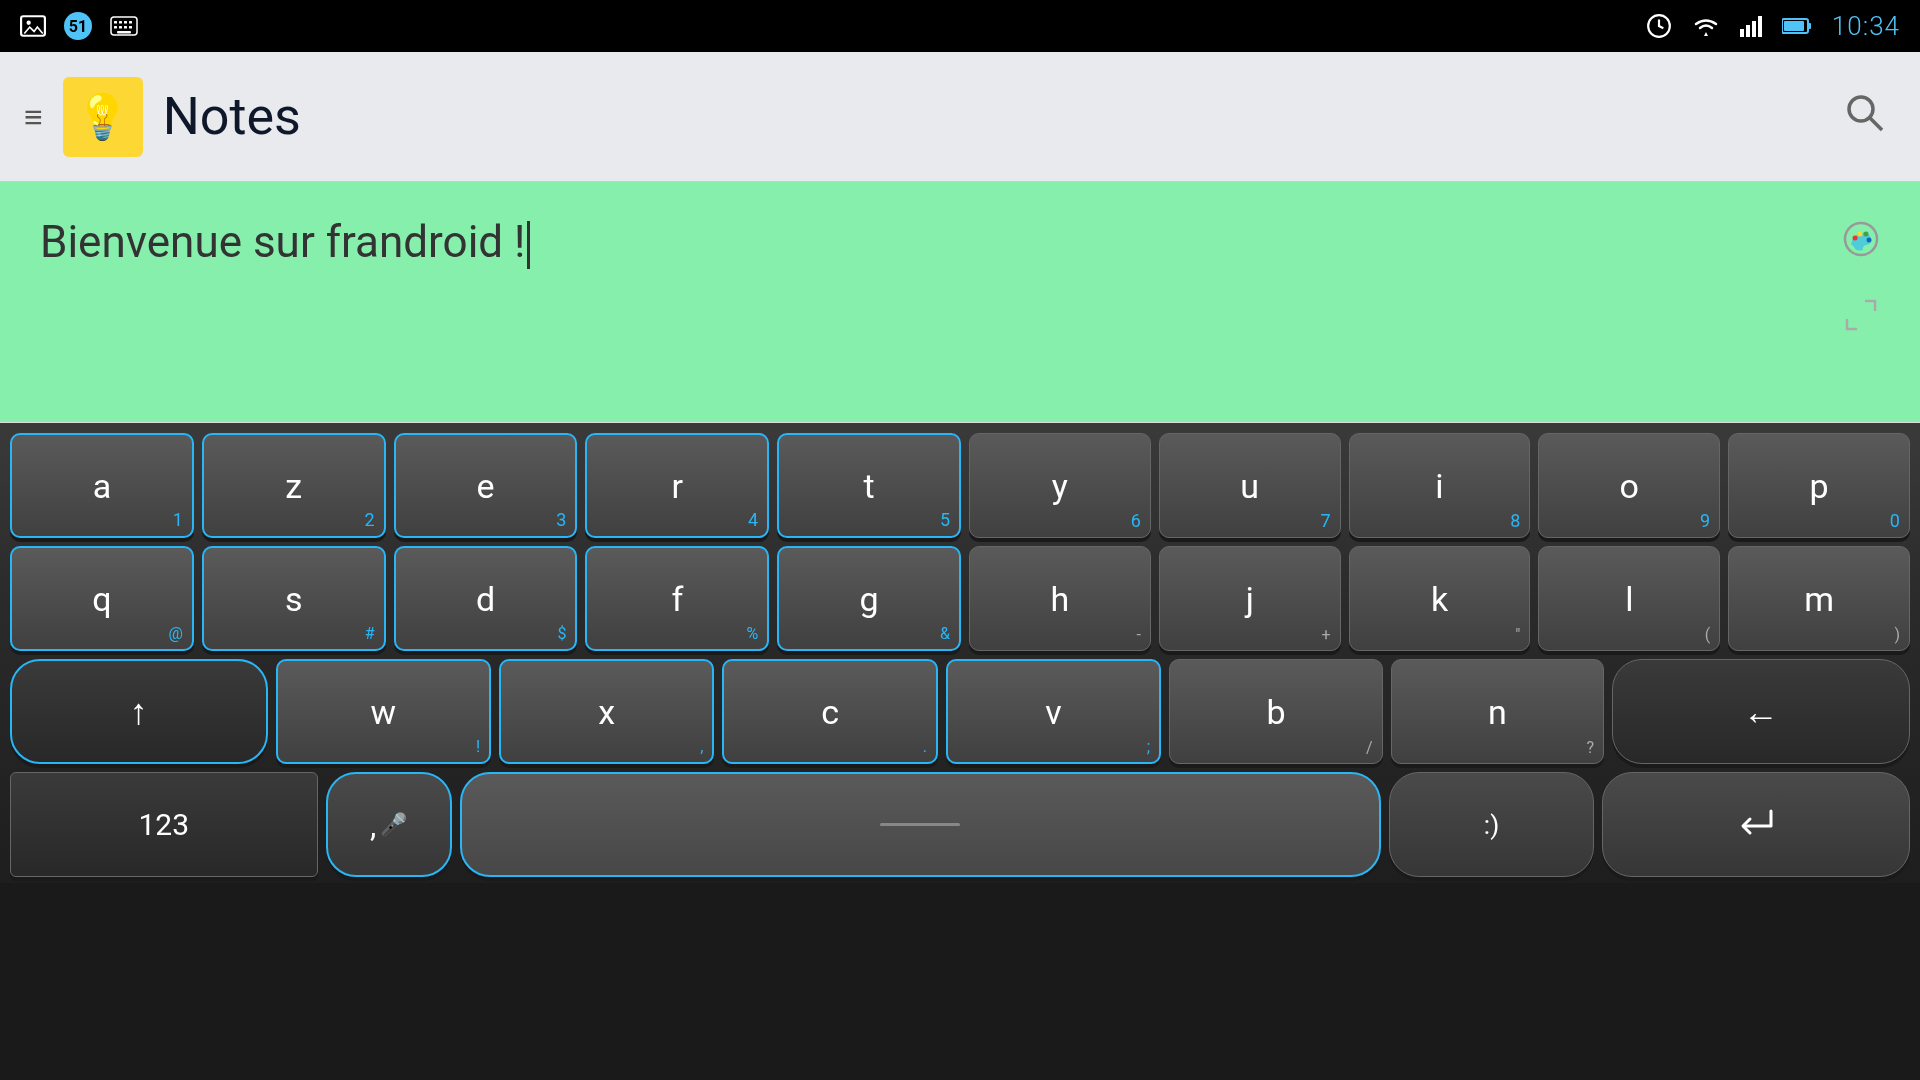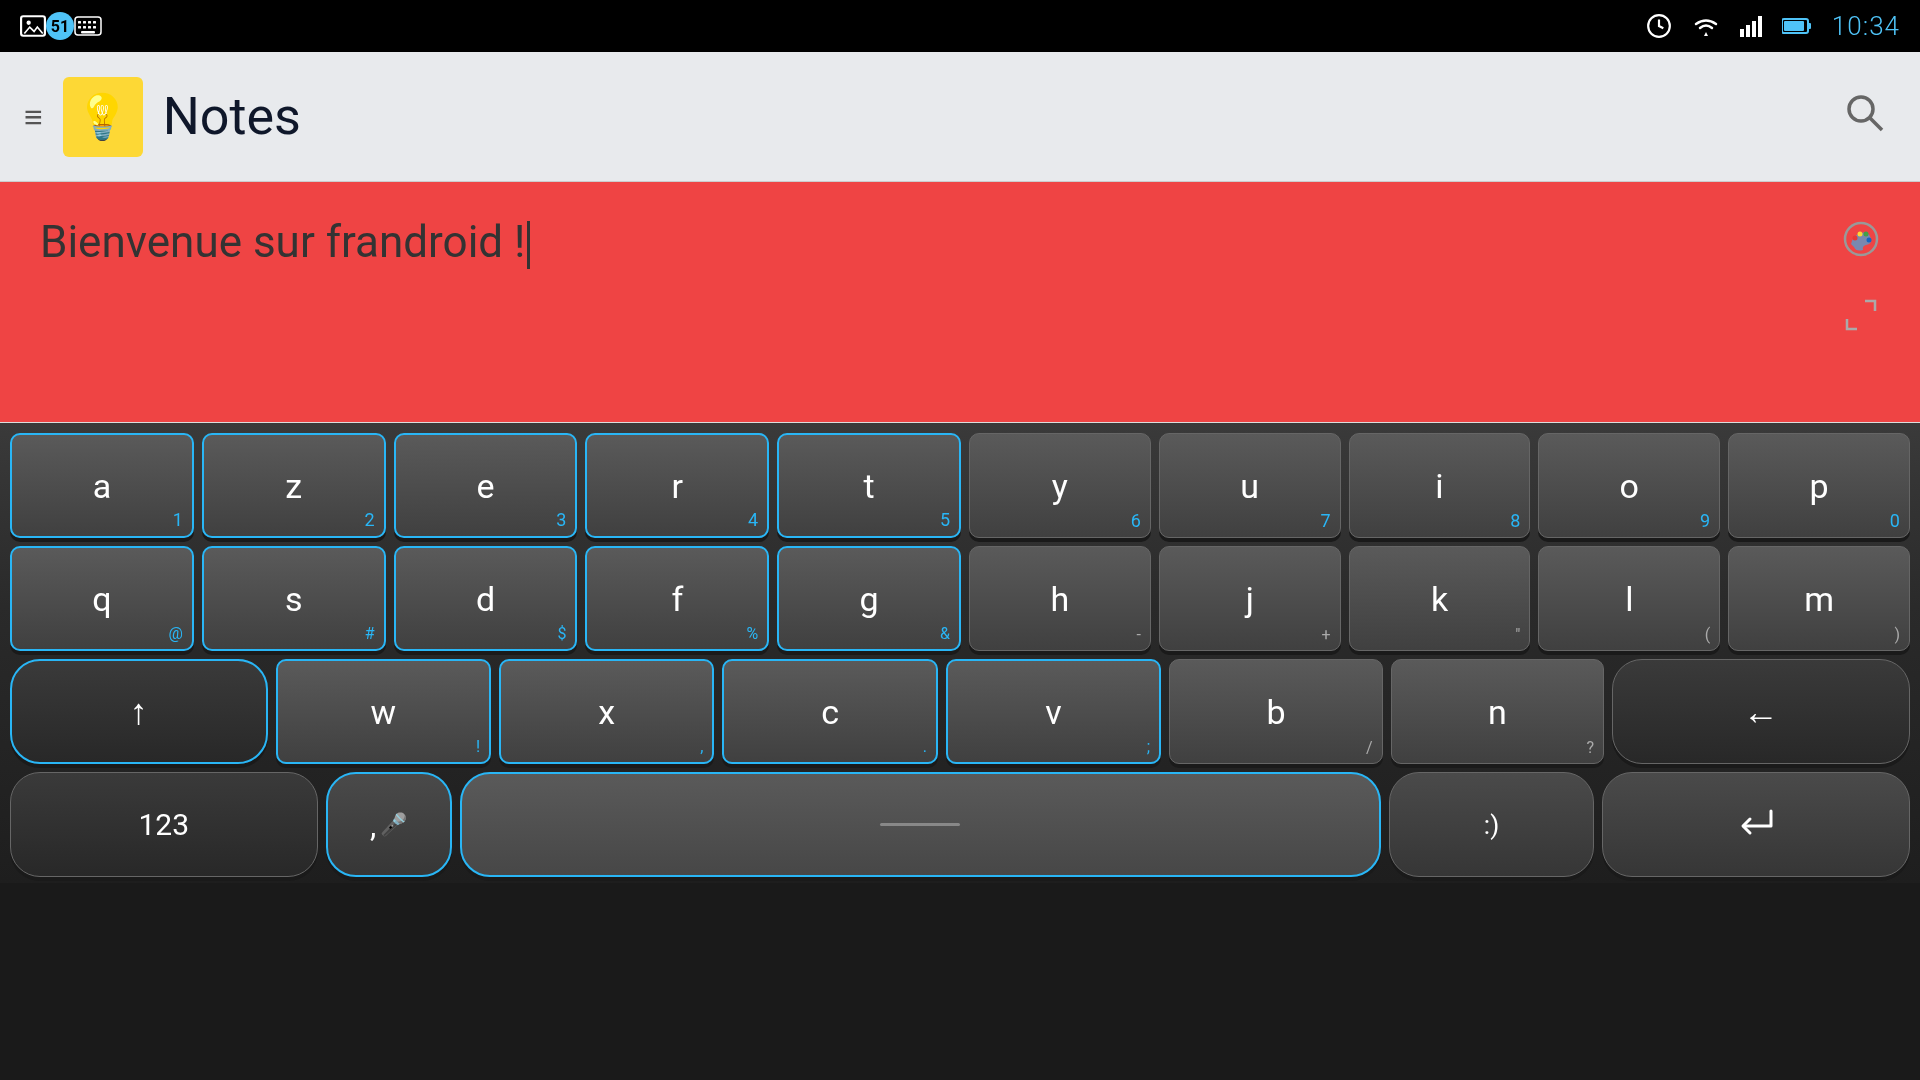--- a/index.html
+++ b/index.html
@@ -17,20 +17,21 @@
       height: 52px;
       background: #000;
       display: flex;
       align-items: center;
       justify-content: space-between;
       padding: 0 20px;
     }
     .status-left {
       display: flex;
       align-items: center;
+      gap: 18px;
     }
     .status-right {
       display: flex;
       align-items: center;
       gap: 20px;
       color: #fff;
       font-size: 22px;
     }
     .status-icon {
       color: #fff;
@@ -95,21 +96,21 @@
     .search-icon-btn {
       font-size: 40px;
       color: #666;
       cursor: pointer;
       padding: 10px;
     }
 
     
     #note-area {
       width: 100%;
-      background: #ef4444;
+      background: #86efac;
       min-height: 240px;
       padding: 30px 40px;
       display: flex;
       align-items: flex-start;
       justify-content: space-between;
       border-bottom: 1px solid #ddd;
       position: relative;
     }
     .note-text-content {
       font-size: 44px;
@@ -204,21 +205,21 @@
     .key.shift-key {
       font-size: 38px;
     }
 
     .key.backspace-key {
       font-size: 36px;
     }
 
     .key.num-key {
       background: linear-gradient(to bottom, #3a3a3a, #282828);
-      border-radius: 30px;
+      border-radius: 6px;
       flex: 1.5;
       font-size: 30px;
     }
 
     .key.comma-key {
       background: linear-gradient(to bottom, #4a4a4a, #363636);
       border-radius: 30px;
       flex: 0.6;
       border: 2.5px solid #29b6f6;
       font-size: 32px;

